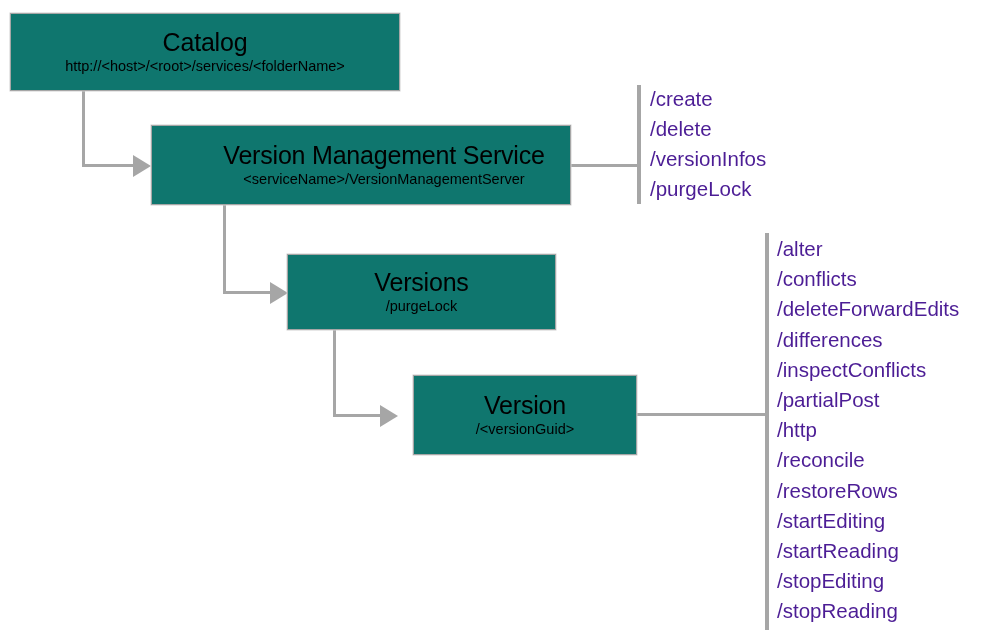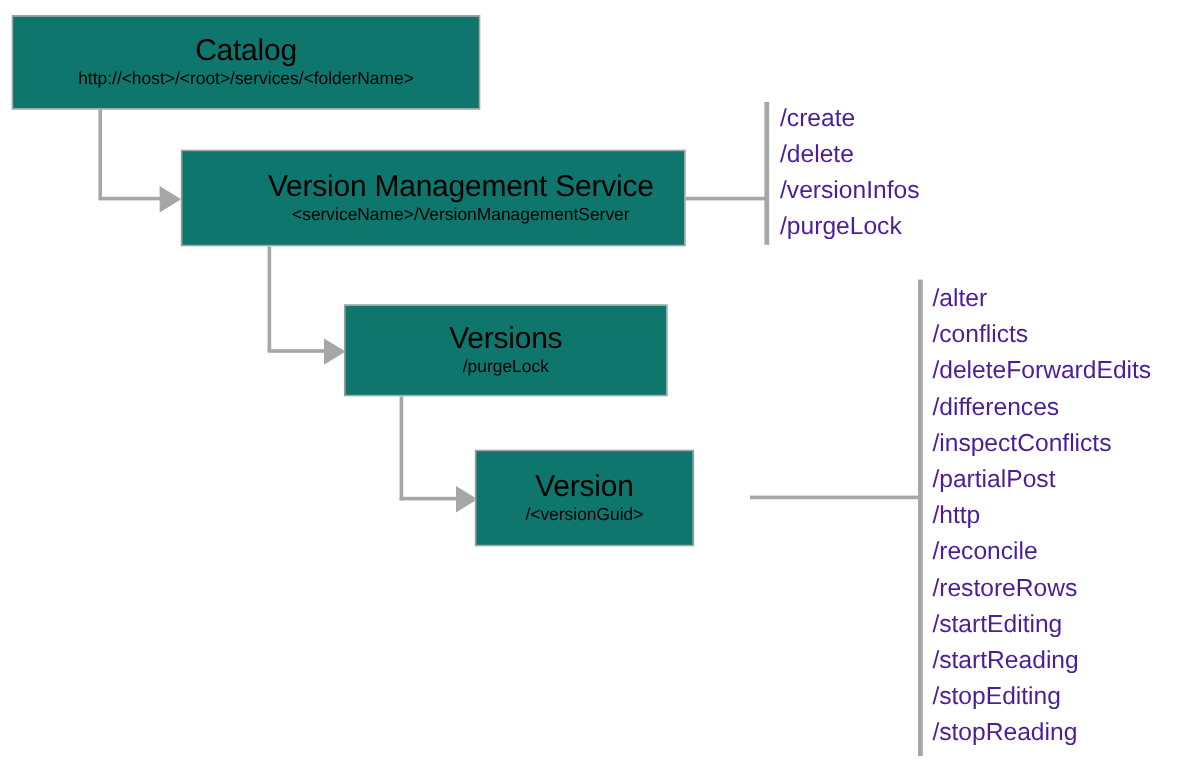--- a/index.html
+++ b/index.html
@@ -45,21 +45,21 @@
     line-height: 1.1;
     margin-top: 3px;
     color: #000000;
     white-space: nowrap;
   }
 
   
   #node-catalog  { left: 10px;  top: 13px;  width: 390px; height: 78px; }
   #node-vms      { left: 151px; top: 125px; width: 420px; height: 80px; padding-left: 46px; }
   #node-versions { left: 287px; top: 254px; width: 269px; height: 76px; }
-  #node-version  { left: 396px; top: 375px; width: 182px; height: 80px; }
+  #node-version  { left: 413px; top: 375px; width: 224px; height: 80px; }
 
   
   .conn {
     position: absolute;
     background: #a6a6a6;
   }
   .conn-v { width: 3px; }
   .conn-h { height: 3px; }
 
   

